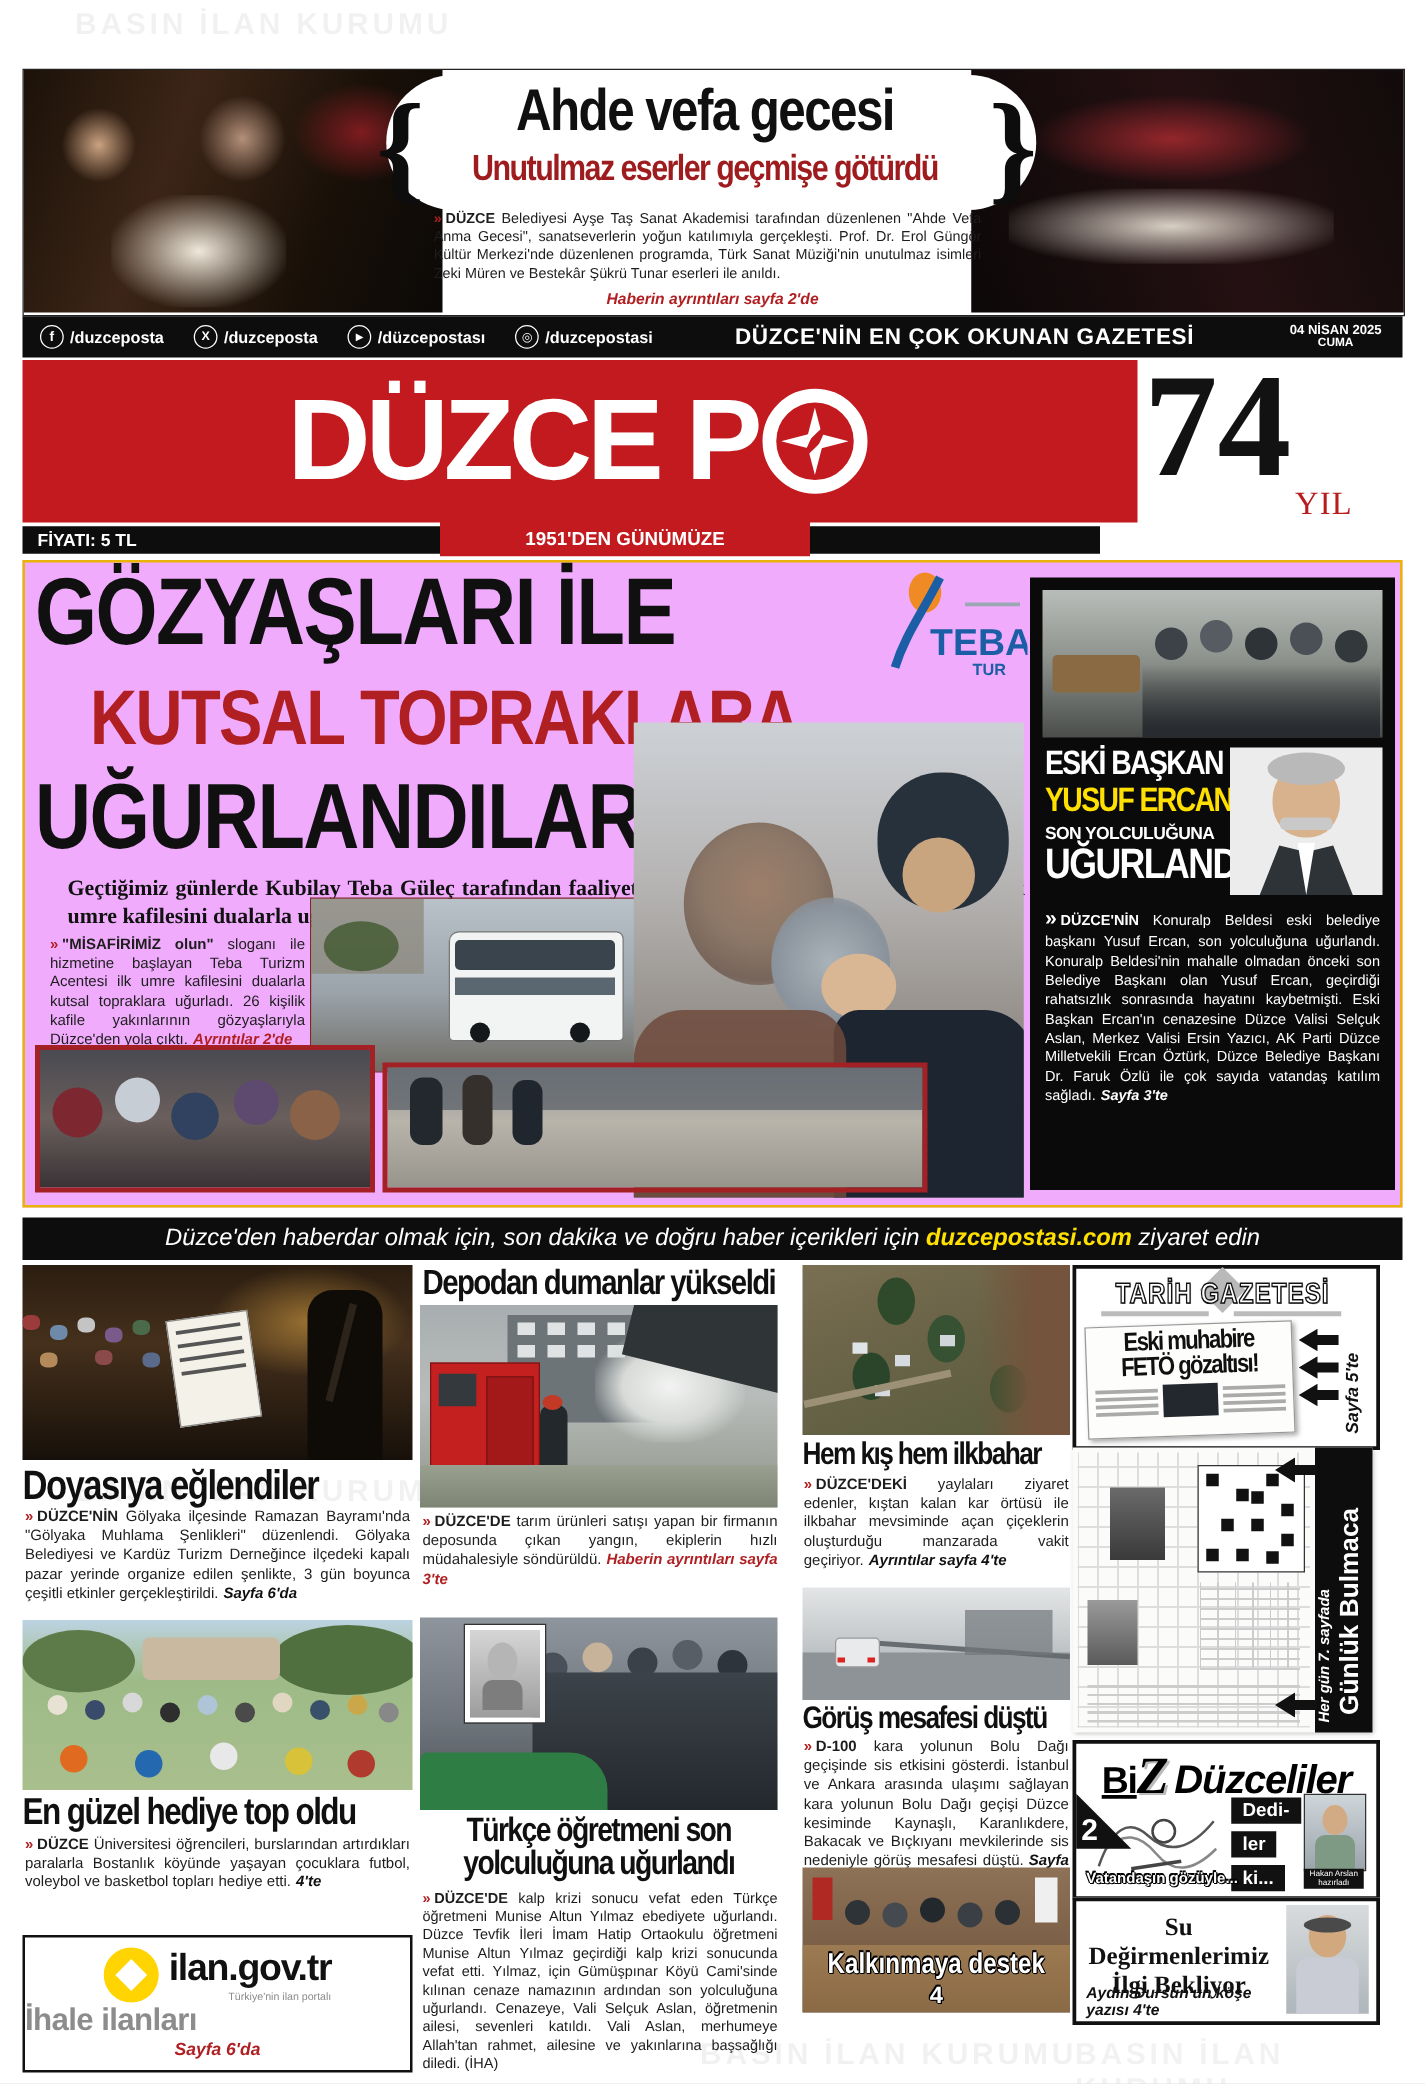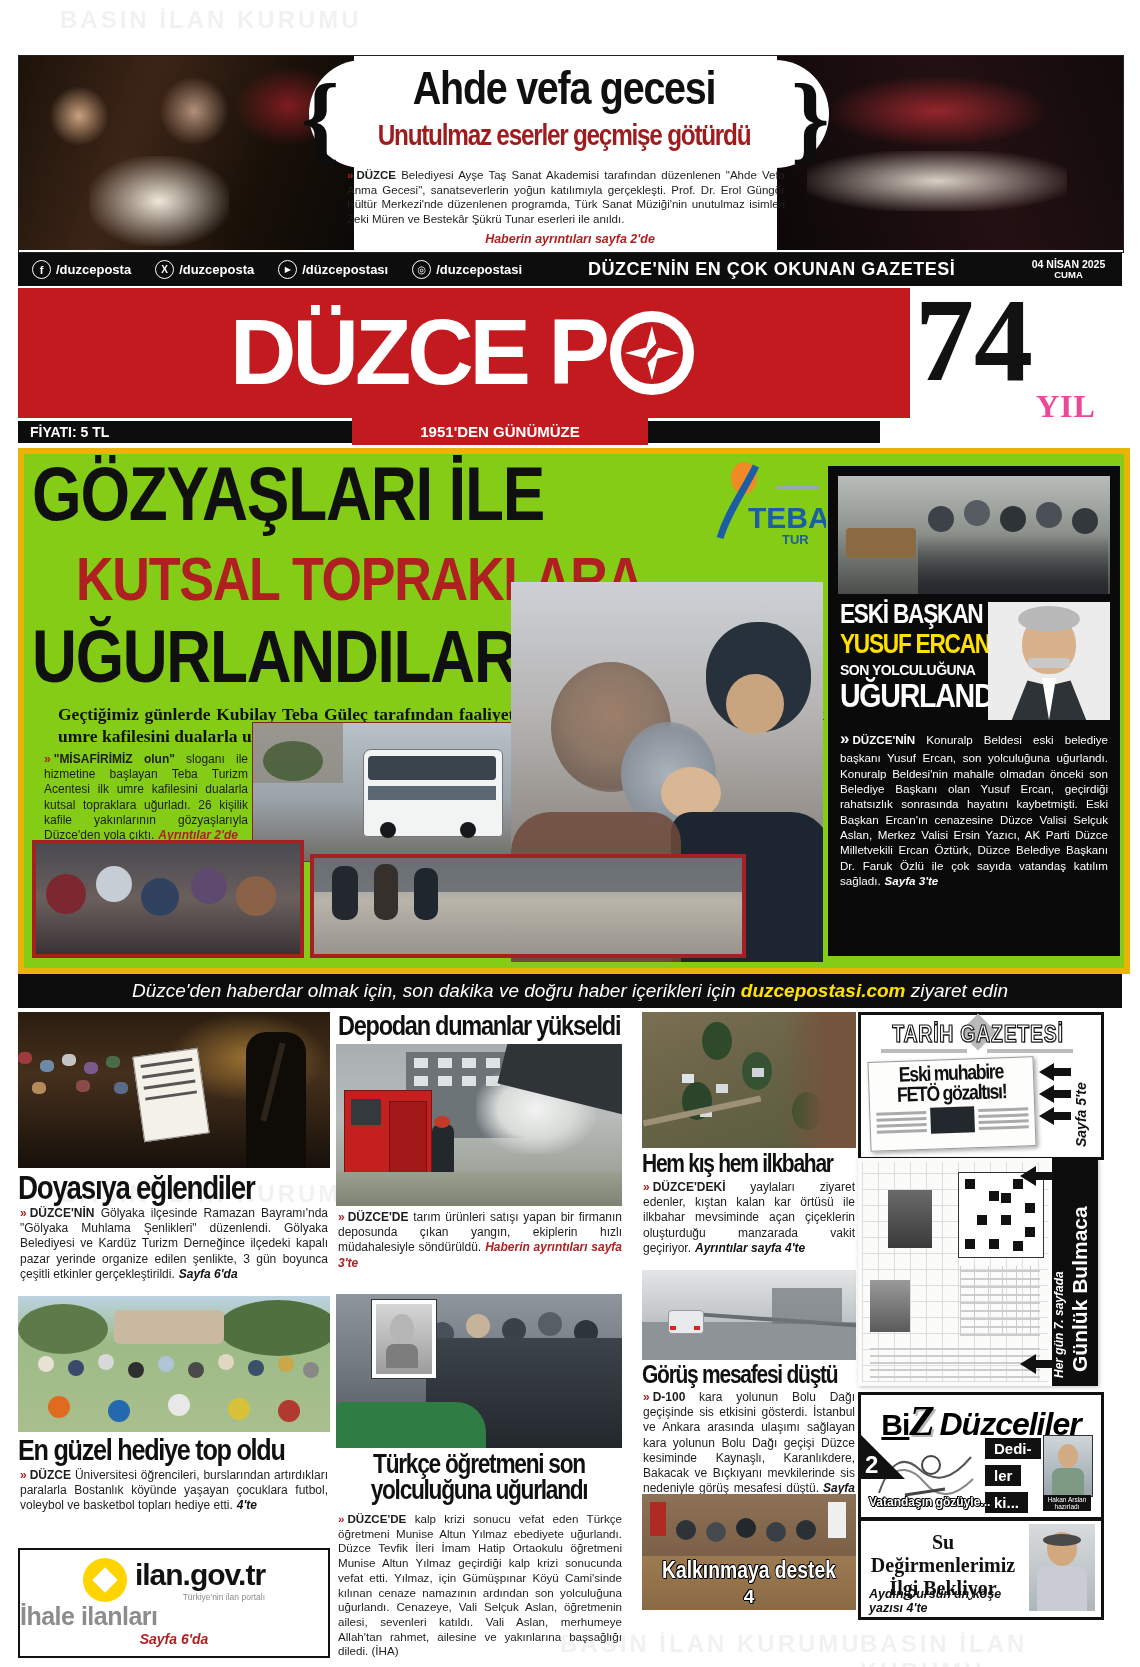--- a/index.html
+++ b/index.html
@@ -80,30 +80,30 @@
 
   <div class="abs" style="left:18px;top:288px;width:892px;height:130px;background:#c21a1f;display:flex;align-items:center;justify-content:center;">
     <span class="cond" style="font-size:92px;color:#fff;letter-spacing:-4px;">DÜZCE P</span>
     <span style="width:62px;height:62px;margin:0 4px;border:11px solid #fff;border-radius:50%;position:relative;display:inline-block;">
       <span style="position:absolute;left:50%;top:50%;width:14px;height:54px;background:#fff;transform:translate(-50%,-50%);clip-path:polygon(50% 0,100% 50%,50% 100%,0 50%);"></span>
       <span style="position:absolute;left:50%;top:50%;width:54px;height:14px;background:#fff;transform:translate(-50%,-50%);clip-path:polygon(0 50%,50% 0,100% 50%,50% 100%);"></span>
       <span style="position:absolute;left:50%;top:50%;width:8px;height:40px;background:#c21a1f;transform:translate(-50%,-50%) rotate(35deg);clip-path:polygon(50% 0,100% 50%,50% 100%,0 50%);"></span>
     </span>
   </div>
   <div class="abs" style="left:915px;top:282px;font-family:'Liberation Serif',serif;font-size:118px;font-weight:900;color:#121212;line-height:1;">74</div>
-  <div class="abs" style="left:1036px;top:388px;font-family:'Liberation Serif',serif;font-size:32px;font-weight:bold;color:#ec4899;letter-spacing:1px;">YIL</div>
+  <div class="abs" style="left:1036px;top:388px;font-family:'Liberation Serif',serif;font-size:26px;font-weight:normal;color:#b91c1c;letter-spacing:1px;">YIL</div>
 
   <div class="abs" style="left:18px;top:421px;width:862px;height:22px;background:#0d0d0d;color:#fff;display:flex;align-items:center;">
     <span style="margin-left:12px;font-size:14px;font-weight:bold;">FİYATI: 5 TL</span>
   </div>
   <div class="abs" style="left:352px;top:417px;width:296px;height:28px;background:#c21a1f;color:#fff;display:flex;align-items:center;justify-content:center;font-size:15px;font-weight:900;">
     <span>1951'DEN GÜNÜMÜZE</span>
   </div>
 
-  <div class="abs" style="left:18px;top:448px;width:1100px;height:514px;border:6px solid #eab308;background:#84cc16;">
+  <div class="abs" style="left:18px;top:448px;width:1100px;height:514px;border:2px solid #eab308;background:#f0abfc;">
     <div class="abs cond sq" style="left:8px;top:4px;font-size:76px;">GÖZYAŞLARI İLE</div>
 
     <div class="abs" style="left:662px;top:6px;width:140px;height:92px;">
       <svg width="140" height="92" viewBox="0 0 140 92">
         <ellipse cx="58" cy="18" rx="13" ry="16" fill="#f08a24"></ellipse>
         <path d="M70 6 C56 34 42 52 34 78" stroke="#1b5ea6" stroke-width="7" fill="none"></path>
         <text x="62" y="68" font-family="Liberation Sans" font-size="30" font-weight="bold" fill="#1b5ea6">TEBA</text>
         <text x="96" y="84" font-family="Liberation Sans" font-size="13" font-weight="bold" fill="#1b5ea6">TUR</text>
         <rect x="90" y="26" width="44" height="3" fill="#9aa7b5"></rect>
       </svg>

